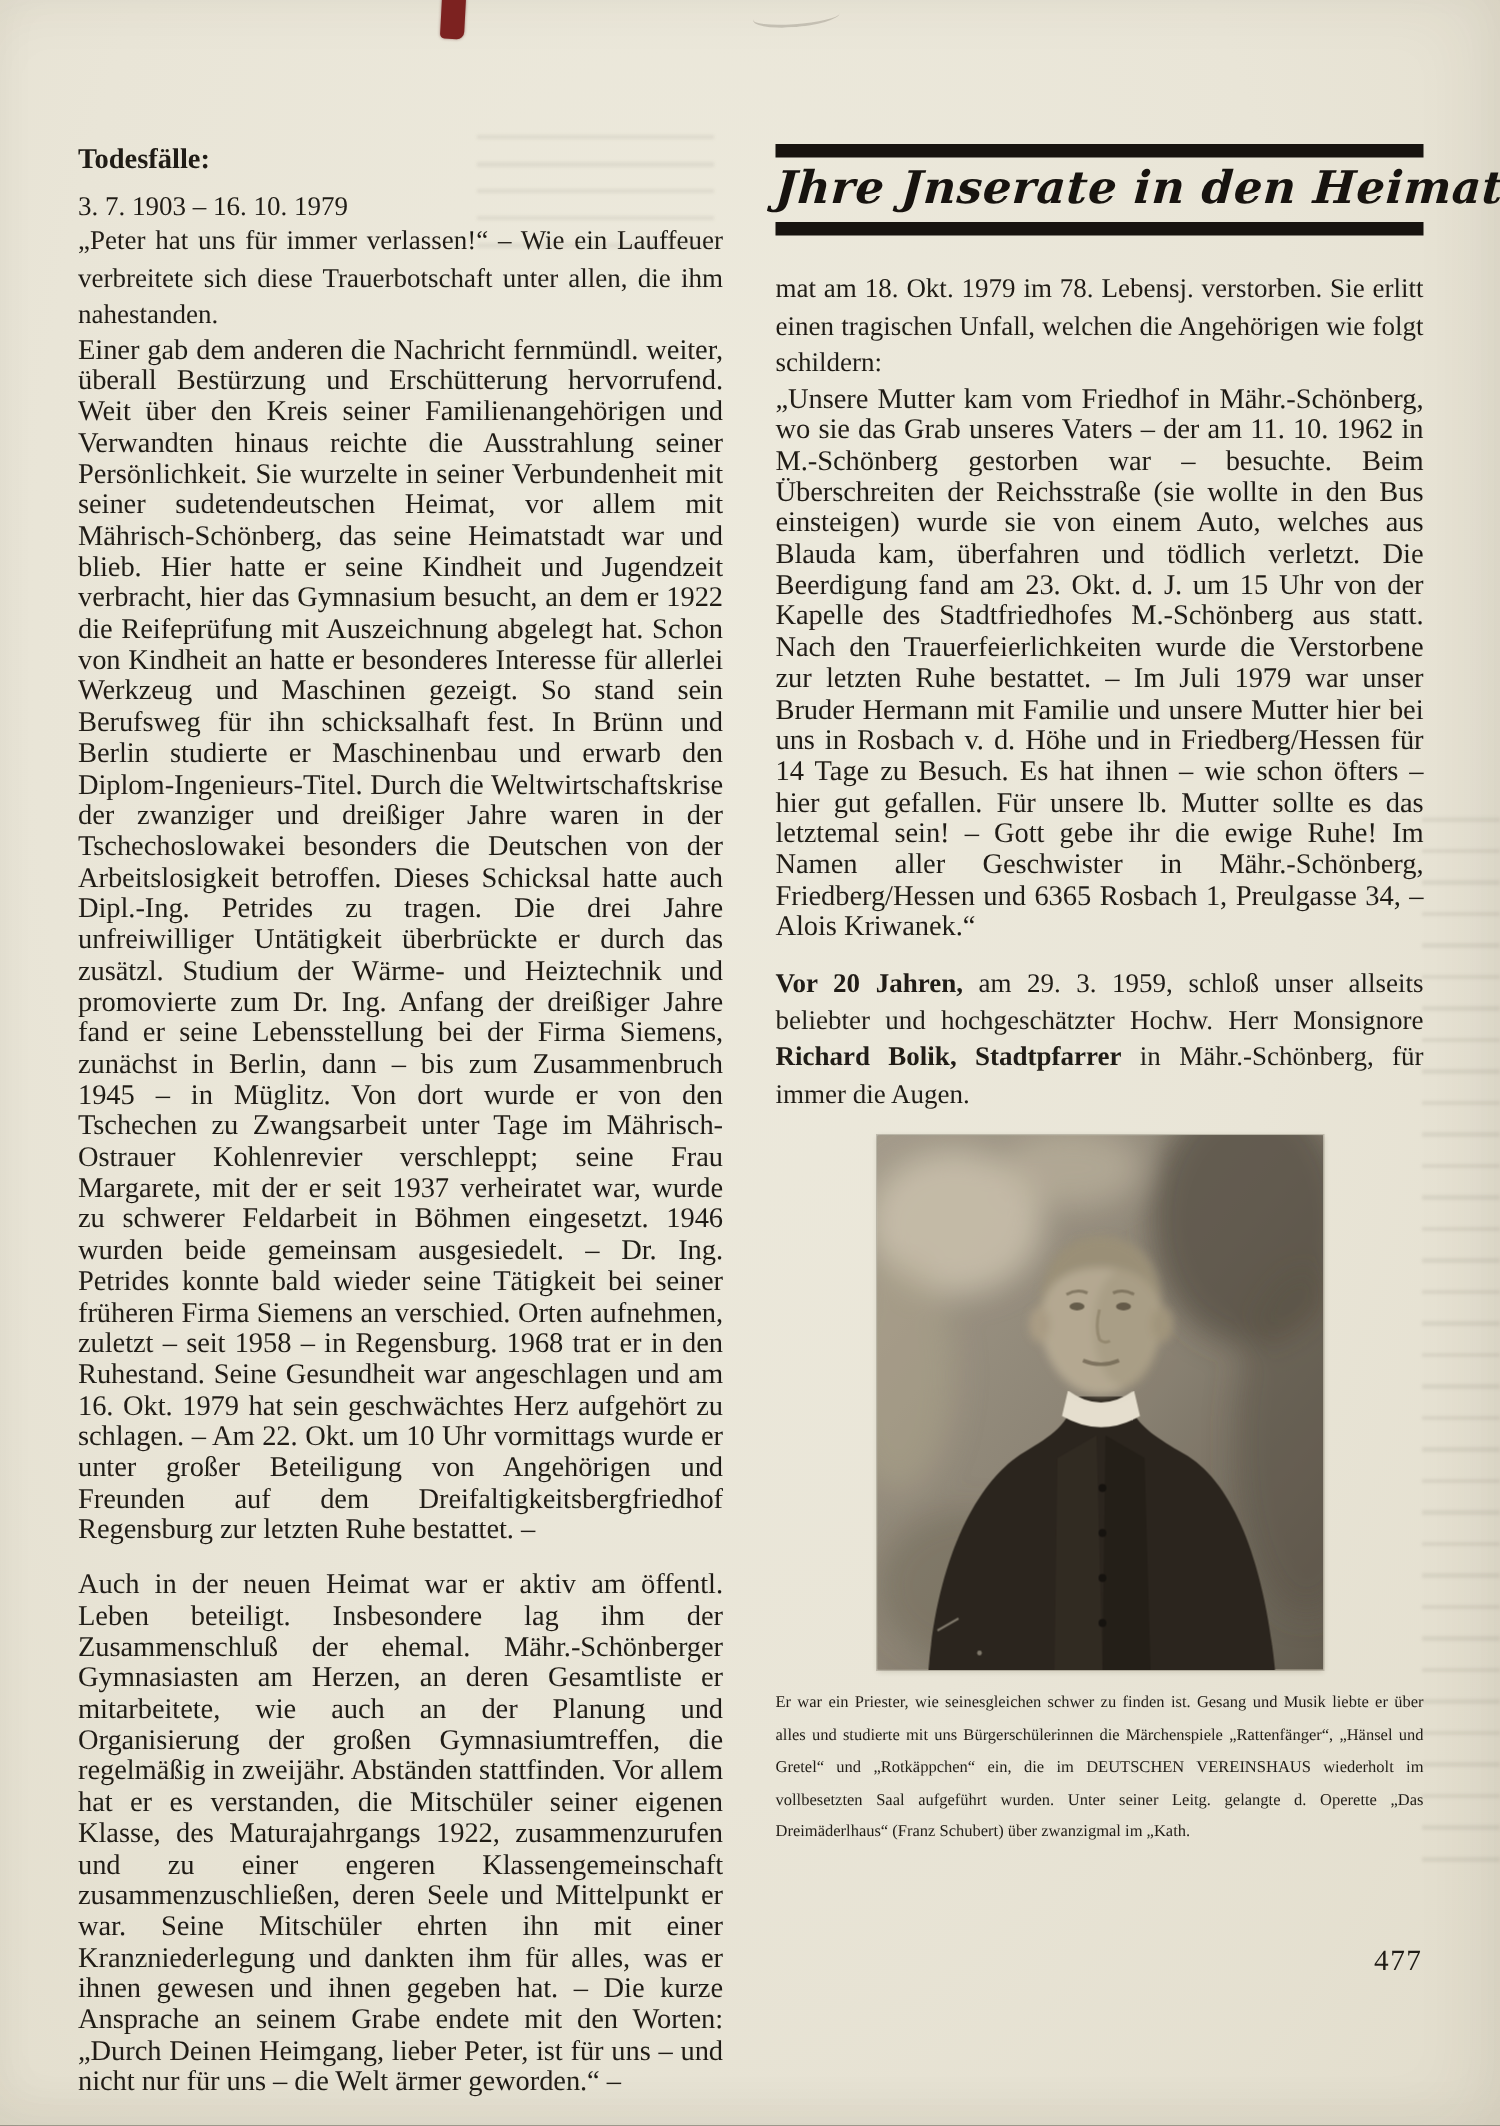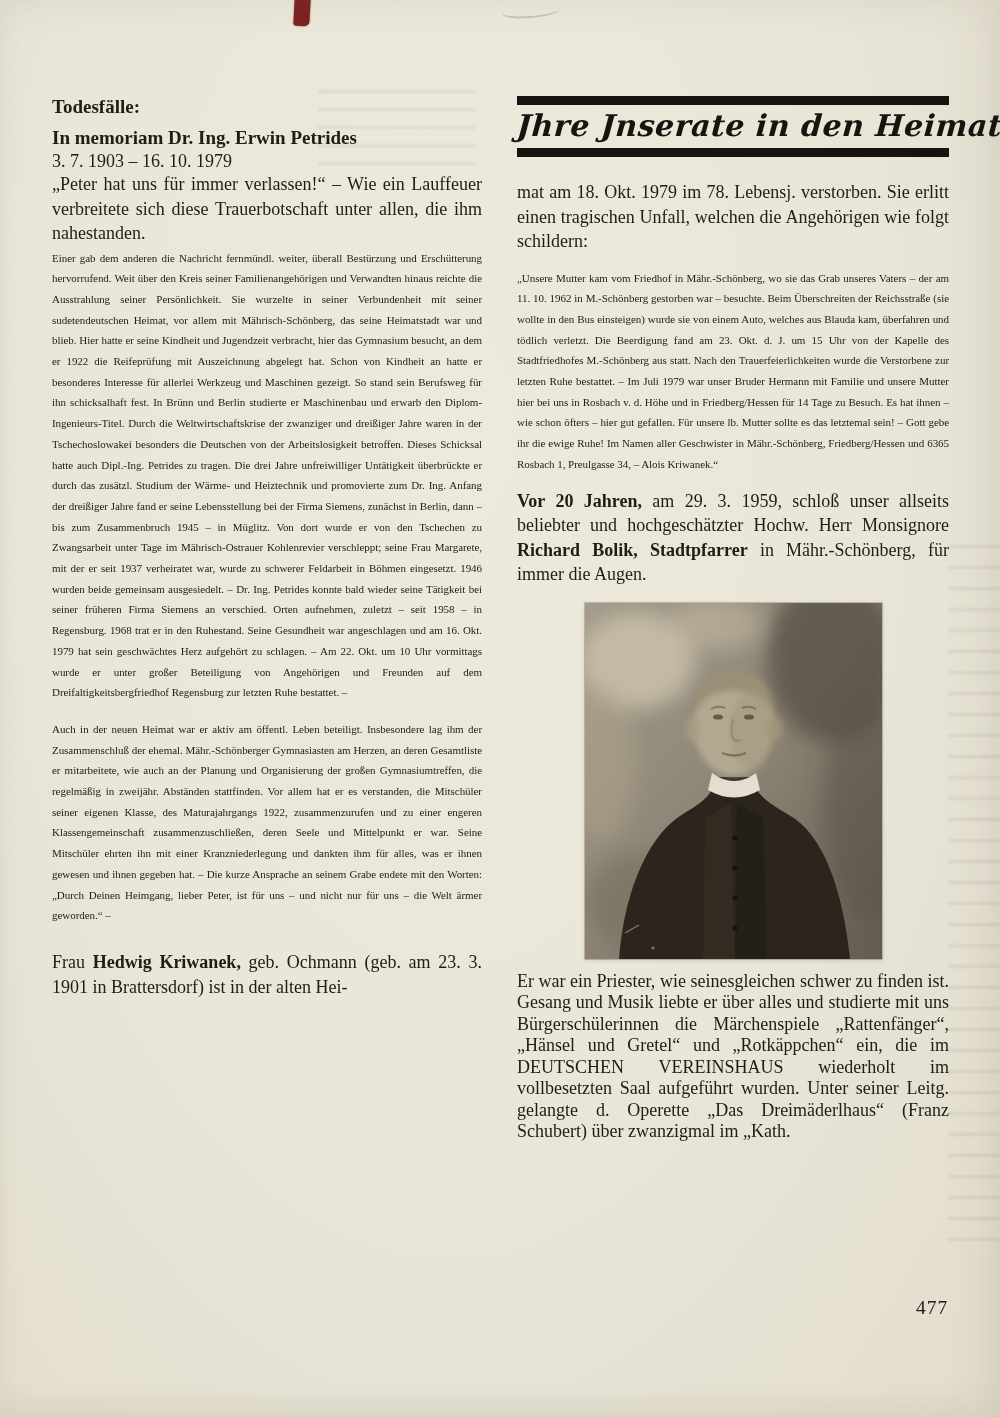--- a/index.html
+++ b/index.html
@@ -43,31 +43,31 @@
   .col { position:absolute; text-align:justify; }
   .col-left  { left:52px;  top:95px; width:430px; }
   .col-right { left:517px; top:96px; width:432px; }
 
   
   .sec-header    { font-size:19px; font-weight:bold; line-height:1.25; margin-bottom:7px; }
   .memoriam-title{ font-size:19px; font-weight:bold; line-height:1.25; }
   .memoriam-dates{ font-size:18px; line-height:1.25; }
 
   .lead  { font-size:18px;   line-height:24.5px; hyphens:auto; }
-  .small { font-size:11px; line-height:20.7px; hyphens:auto; letter-spacing:-0.05px; }
+  .small { font-size:19px; line-height:20.7px; hyphens:auto; letter-spacing:-0.05px; }
   .small + .small { margin-top:16px; }
   .first-small { margin-top:2px; }
   .closing-left { margin-top:24px; line-height:25px; }
 
   .sub-header { font-size:18.5px; font-weight:bold; margin-top:12px; line-height:1.3; }
   .r-lead  { hyphens:auto; }
-  .quote   { margin-top:14px; }
+  .quote   { margin-top:3px; }
   .sonst   { margin-top:2px; }
   .vor20   { margin-top:14px; }
-  .r-closing { font-size:18px; line-height:21.5px; hyphens:auto; }
+  .r-closing { font-size:11px; line-height:21.5px; hyphens:auto; }
 
   b { font-weight:bold; }
 
   
   .banner { margin-bottom:23px; }
   .banner-bar { height:9px; background:#17130f; }
   .banner-text {
     font-family:"DejaVu Serif", serif;
     font-size:30px; font-weight:bold; font-style:italic;
     text-align:center; padding:3px 0 5px; letter-spacing:0.5px;
@@ -94,21 +94,20 @@
 
 <div class="page">
 
   <div class="red-mark"></div>
   <div class="scribble"></div>
   <div class="bleed bleed-top"></div>
   <div class="bleed bleed-right"></div>
 
   <div class="col col-left">
     <h2 class="sec-header">Todesfälle:</h2>
-    <h3 class="memoriam-title">In memoriam Dr. Ing. Erwin Petrides</h3>
     <div class="memoriam-dates">3. 7. 1903 – 16. 10. 1979</div>
 
     <p class="lead">„Peter hat uns für immer verlassen!“ – Wie ein Lauffeuer verbreitete sich diese Trauerbotschaft unter allen, die ihm nahestanden.</p>
     <p class="small first-small">Einer gab dem anderen die Nachricht fernmündl. weiter, überall Bestürzung und Erschütterung hervorrufend. Weit über den Kreis seiner Familienangehörigen und Verwandten hinaus reichte die Ausstrahlung seiner Persönlichkeit. Sie wurzelte in seiner Verbundenheit mit seiner sudetendeutschen Heimat, vor allem mit Mährisch-Schönberg, das seine Heimatstadt war und blieb. Hier hatte er seine Kindheit und Jugendzeit verbracht, hier das Gymnasium besucht, an dem er 1922 die Reifeprüfung mit Auszeichnung abgelegt hat. Schon von Kindheit an hatte er besonderes Interesse für allerlei Werkzeug und Maschinen gezeigt. So stand sein Berufsweg für ihn schicksalhaft fest. In Brünn und Berlin studierte er Maschinenbau und erwarb den Diplom-Ingenieurs-Titel. Durch die Weltwirtschaftskrise der zwanziger und dreißiger Jahre waren in der Tschechoslowakei besonders die Deutschen von der Arbeitslosigkeit betroffen. Dieses Schicksal hatte auch Dipl.-Ing. Petrides zu tragen. Die drei Jahre unfreiwilliger Untätigkeit überbrückte er durch das zusätzl. Studium der Wärme- und Heiztechnik und promovierte zum Dr. Ing. Anfang der dreißiger Jahre fand er seine Lebensstellung bei der Firma Siemens, zunächst in Berlin, dann – bis zum Zusammenbruch 1945 – in Müglitz. Von dort wurde er von den Tschechen zu Zwangsarbeit unter Tage im Mährisch-Ostrauer Kohlenrevier verschleppt; seine Frau Margarete, mit der er seit 1937 verheiratet war, wurde zu schwerer Feldarbeit in Böhmen eingesetzt. 1946 wurden beide gemeinsam ausgesiedelt. – Dr. Ing. Petrides konnte bald wieder seine Tätigkeit bei seiner früheren Firma Siemens an verschied. Orten aufnehmen, zuletzt – seit 1958 – in Regensburg. 1968 trat er in den Ruhestand. Seine Gesundheit war angeschlagen und am 16. Okt. 1979 hat sein geschwächtes Herz aufgehört zu schlagen. – Am 22. Okt. um 10 Uhr vormittags wurde er unter großer Beteiligung von Angehörigen und Freunden auf dem Dreifaltigkeitsbergfriedhof Regensburg zur letzten Ruhe bestattet. –</p>
     <p class="small">Auch in der neuen Heimat war er aktiv am öffentl. Leben beteiligt. Insbesondere lag ihm der Zusammenschluß der ehemal. Mähr.-Schönberger Gymnasiasten am Herzen, an deren Gesamtliste er mitarbeitete, wie auch an der Planung und Organisierung der großen Gymnasiumtreffen, die regelmäßig in zweijähr. Abständen stattfinden. Vor allem hat er es verstanden, die Mitschüler seiner eigenen Klasse, des Maturajahrgangs 1922, zusammenzurufen und zu einer engeren Klassengemeinschaft zusammenzuschließen, deren Seele und Mittelpunkt er war. Seine Mitschüler ehrten ihn mit einer Kranzniederlegung und dankten ihm für alles, was er ihnen gewesen und ihnen gegeben hat. – Die kurze Ansprache an seinem Grabe endete mit den Worten: „Durch Deinen Heimgang, lieber Peter, ist für uns – und nicht nur für uns – die Welt ärmer geworden.“ –</p>
 
     <p class="lead closing-left"><span>Frau </span><b>Hedwig Kriwanek,</b><span> geb. Ochmann (geb. am 23. 3. 1901 in Brattersdorf) ist in der alten Hei-</span></p>
   </div>
 
   <div class="col col-right">

